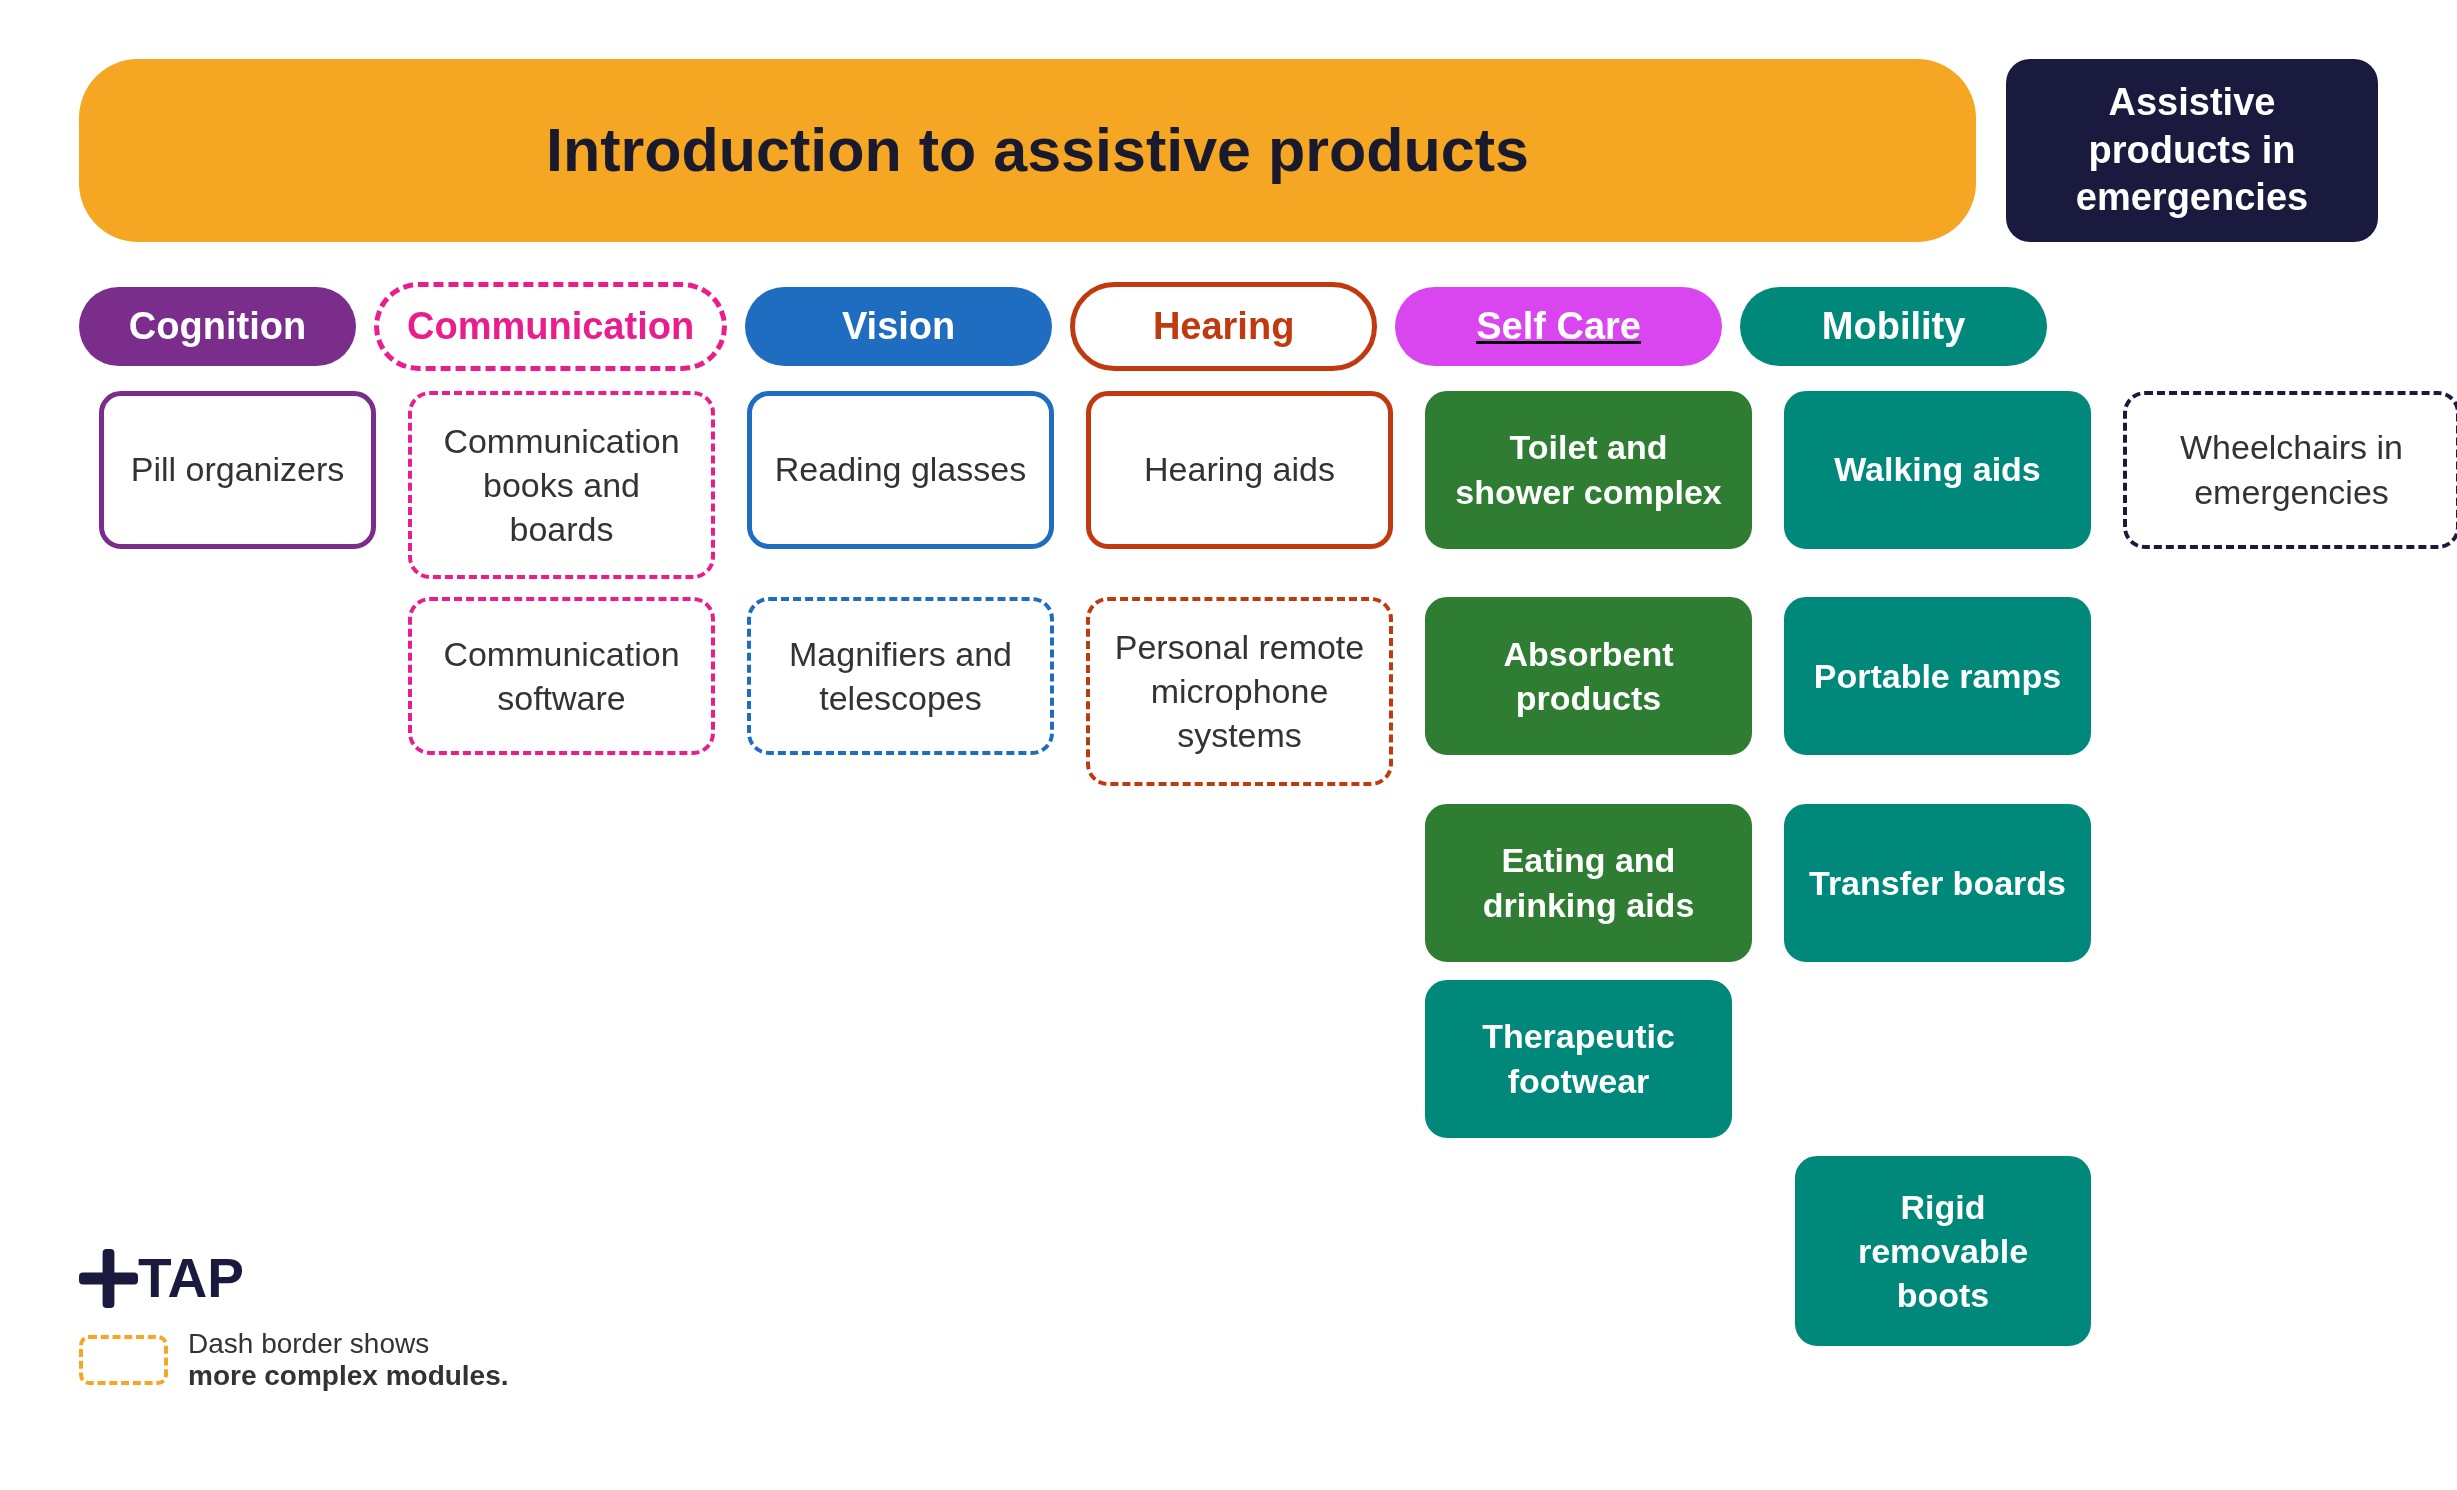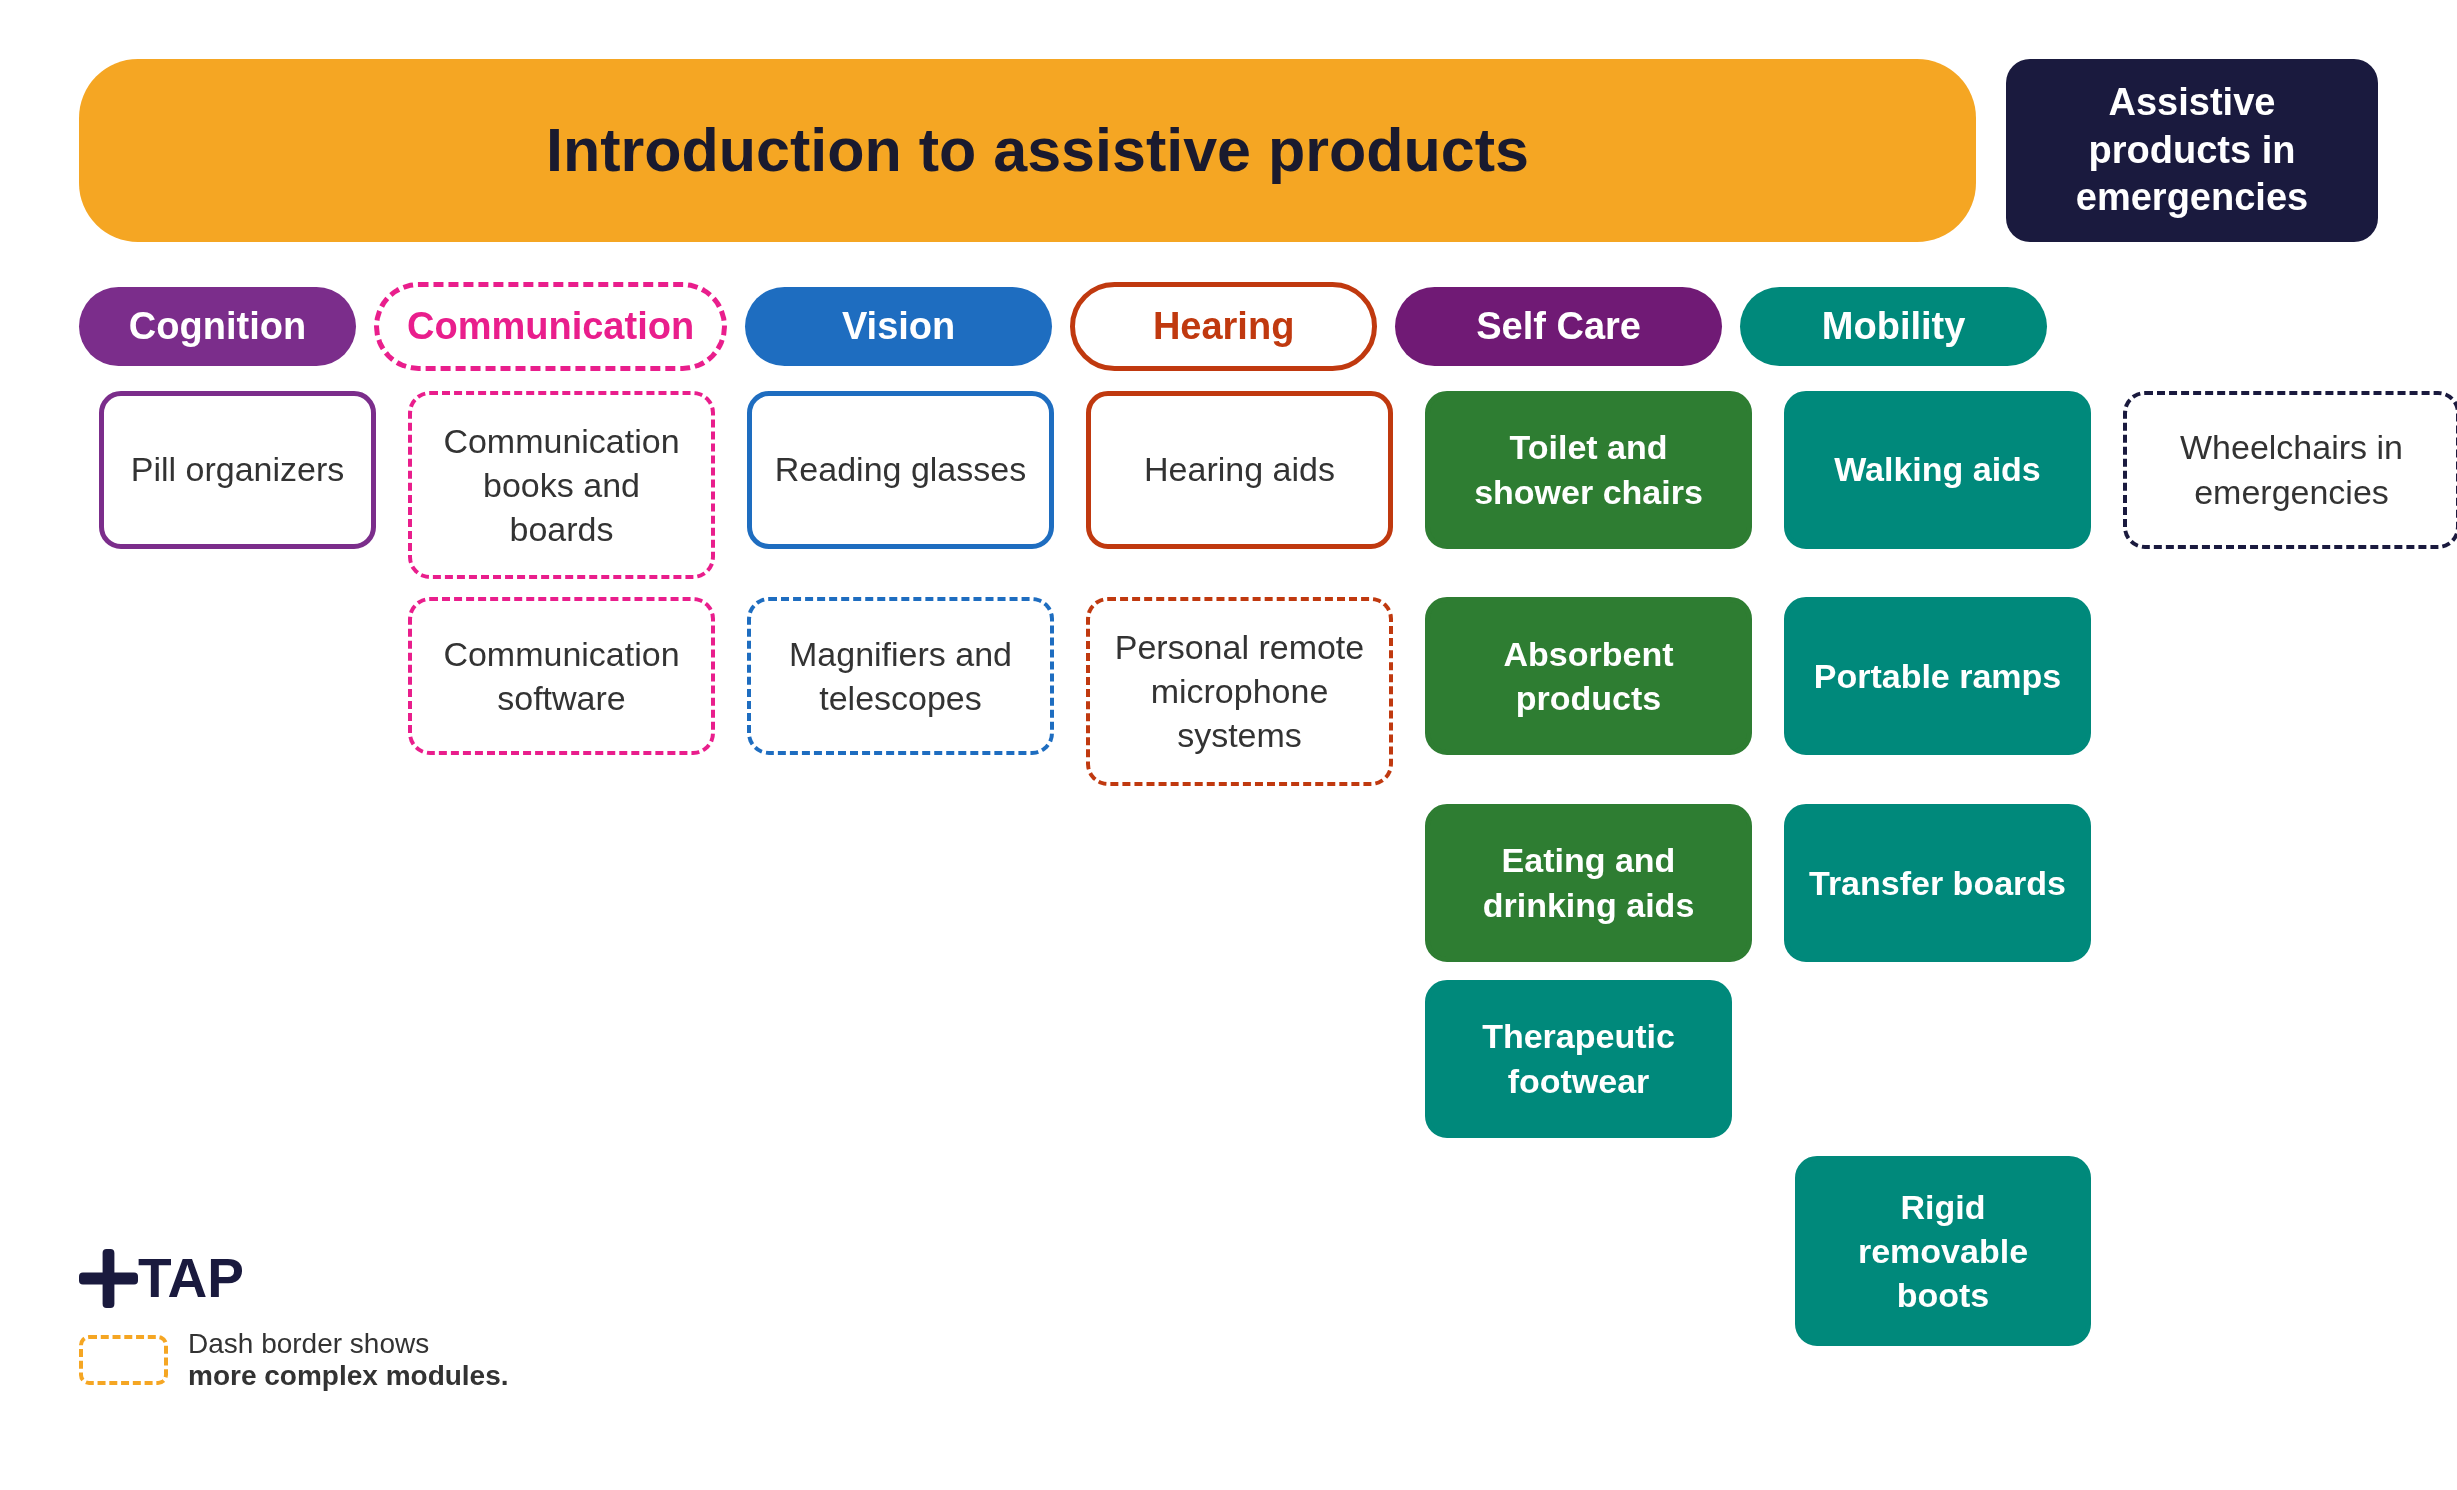--- a/index.html
+++ b/index.html
@@ -101,21 +101,21 @@
       font-weight: 800;
       color: #fff;
     }
 
     .badge-cognition { background: #7B2D8B; }
     .badge-communication { background: #E91E8C; border: 5px dashed #E91E8C; background: transparent; border-radius: 50px; }
     .badge-communication span { color: #E91E8C; }
     .badge-vision { background: #1E6DC0; }
     .badge-hearing { background: #C0390F; border: 5px solid #C0390F; background: transparent; }
     .badge-hearing span { color: #C0390F; }
-    .badge-selfcare { background: #701a75; }
+    .badge-selfcare { background: #d946ef; text-decoration: underline; }
     .badge-mobility { background: #00897B; }
 
     .item-box {
       border-radius: 22px;
       display: flex;
       align-items: center;
       justify-content: center;
       text-align: center;
       padding: 24px 18px;
       min-height: 158px;
@@ -276,21 +276,21 @@
       </div>
 
       <div class="col-hearing">
         <div class="item-box border-hearing" style="min-height:158px;">
           <span>Hearing aids</span>
         </div>
       </div>
 
       <div class="col-selfcare">
         <div class="item-box border-selfcare" style="min-height:158px;">
-          <span>Toilet and shower chairs</span>
+          <span>Toilet and shower complex</span>
         </div>
       </div>
 
       <div class="col-mobility">
         <div class="item-box border-mobility" style="min-height:158px;">
           <span>Walking aids</span>
         </div>
       </div>
 
       <div class="col-emergency">

